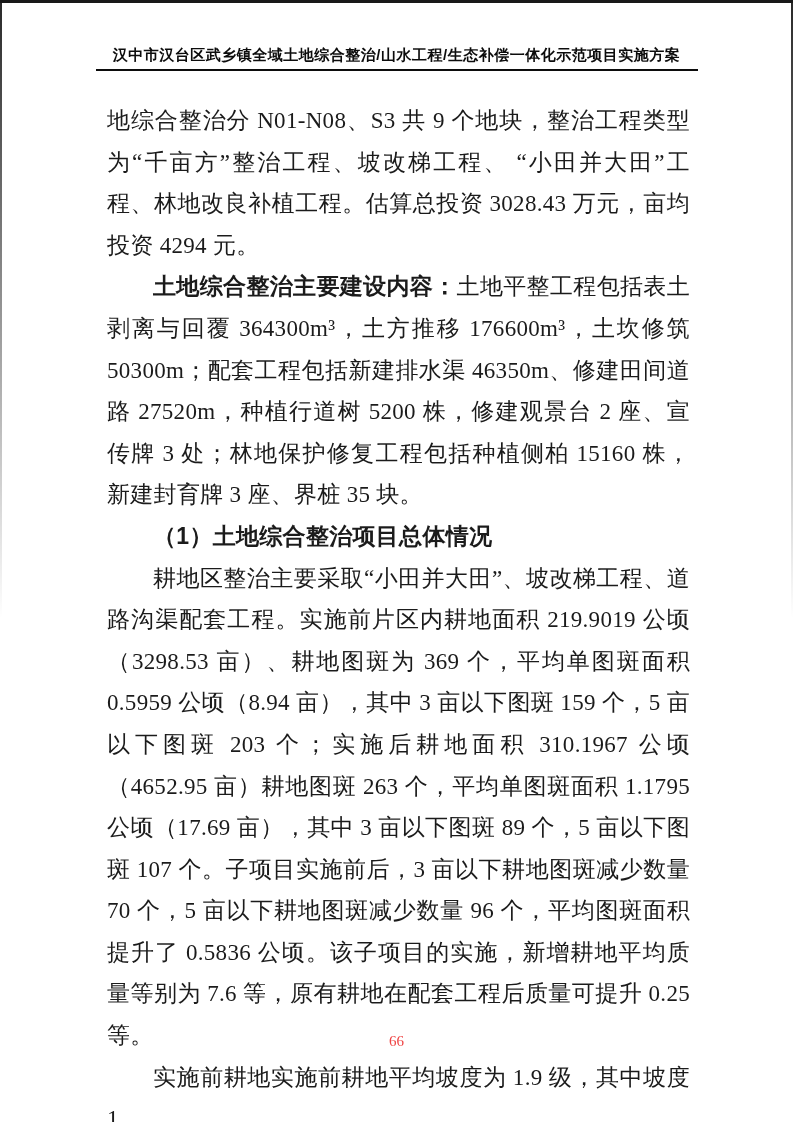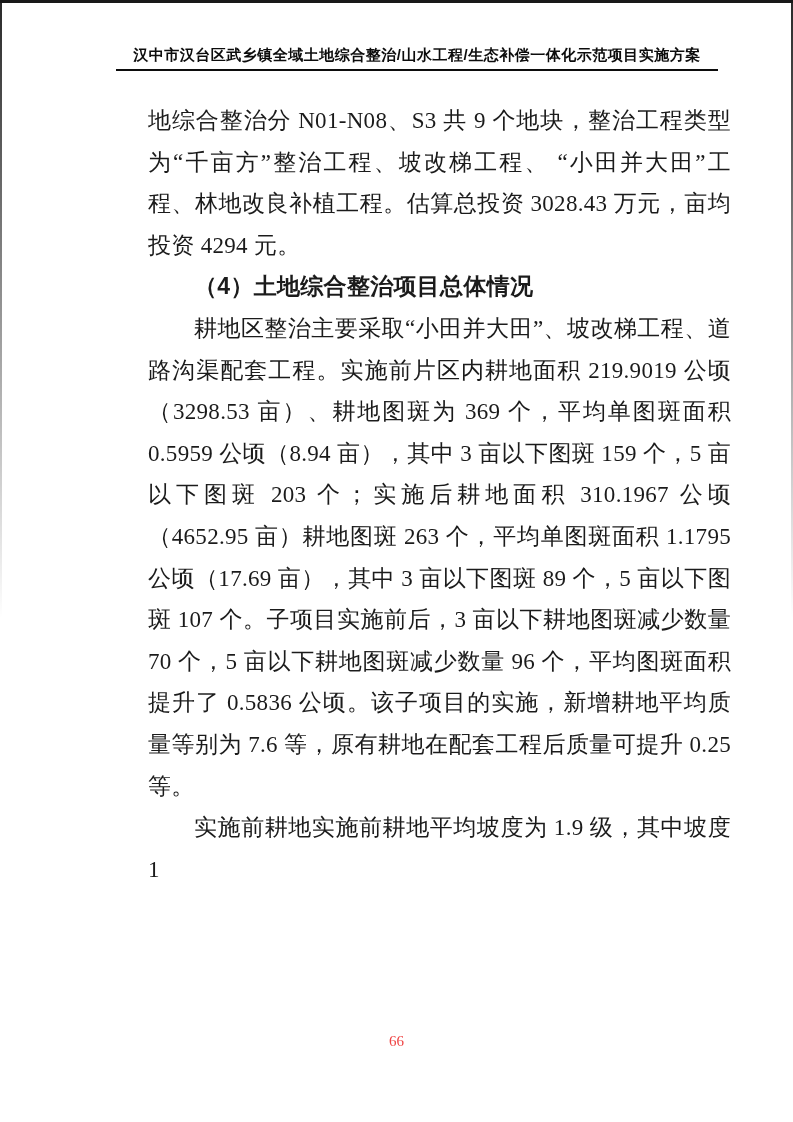--- a/index.html
+++ b/index.html
@@ -10,21 +10,20 @@
   .page {
     position: relative;
     width: 793px;
     height: 1122px;
     background: #ffffff;
     overflow: hidden;
     box-sizing: border-box;
     border-top: 3px solid #181818;
     font-family: "Liberation Serif", "DejaVu Serif", serif;
     color: #1b1b1b;
-    padding-left: 41px;
   }
   
   .edge {
     position: absolute;
     top: 0;
     width: 2px;
     height: 55%;
     background: linear-gradient(#2a2a2a, rgba(42,42,42,0));
     pointer-events: none;
   }
@@ -93,22 +92,25 @@
   <div class="edge right"></div>
 
   <div class="doc-header">
     <span>汉中市汉台区武乡镇全域土地综合整治/山水工程/生态补偿一体化示范项目实施方案</span>
   </div>
 
   <div class="doc-body">
     <p class="no-indent">
       <span>地综合整治分 N01-N08、S3 共 9 个地块，整治工程类型为“千亩方”整治工程、坡改梯工程、 “小田并大田”工程、林地改良补植工程。估算总投资 3028.43 万元，亩均投资 4294 元。</span>
     </p>
+    <p>
+      <span class="bold-lead">土地综合整治主要建设内容：</span><span>土地平整工程包括表土剥离与回覆 364300m³，土方推移 176600m³，土坎修筑 50300m；配套工程包括新建排水渠 46350m、修建田间道路 27520m，种植行道树 5200 株，修建观景台 2 座、宣传牌 3 处；林地保护修复工程包括种植侧柏 15160 株，新建封育牌 3 座、界桩 35 块。</span>
+    </p>
     <h3 class="doc-heading">
-      <span>（4）土地综合整治项目总体情况</span>
+      <span>（1）土地综合整治项目总体情况</span>
     </h3>
     <p>
       <span>耕地区整治主要采取“小田并大田”、坡改梯工程、道路沟渠配套工程。实施前片区内耕地面积 219.9019 公顷（3298.53 亩）、耕地图斑为 369 个，平均单图斑面积 0.5959 公顷（8.94 亩），其中 3 亩以下图斑 159 个，5 亩以下图斑 203 个；实施后耕地面积 310.1967 公顷（4652.95 亩）耕地图斑 263 个，平均单图斑面积 1.1795 公顷（17.69 亩），其中 3 亩以下图斑 89 个，5 亩以下图斑 107 个。子项目实施前后，3 亩以下耕地图斑减少数量 70 个，5 亩以下耕地图斑减少数量 96 个，平均图斑面积提升了 0.5836 公顷。该子项目的实施，新增耕地平均质量等别为 7.6 等，原有耕地在配套工程后质量可提升 0.25 等。</span>
     </p>
     <p>
       <span>实施前耕地实施前耕地平均坡度为 1.9 级，其中坡度 1</span>
     </p>
   </div>
 
   <div class="doc-footer">

